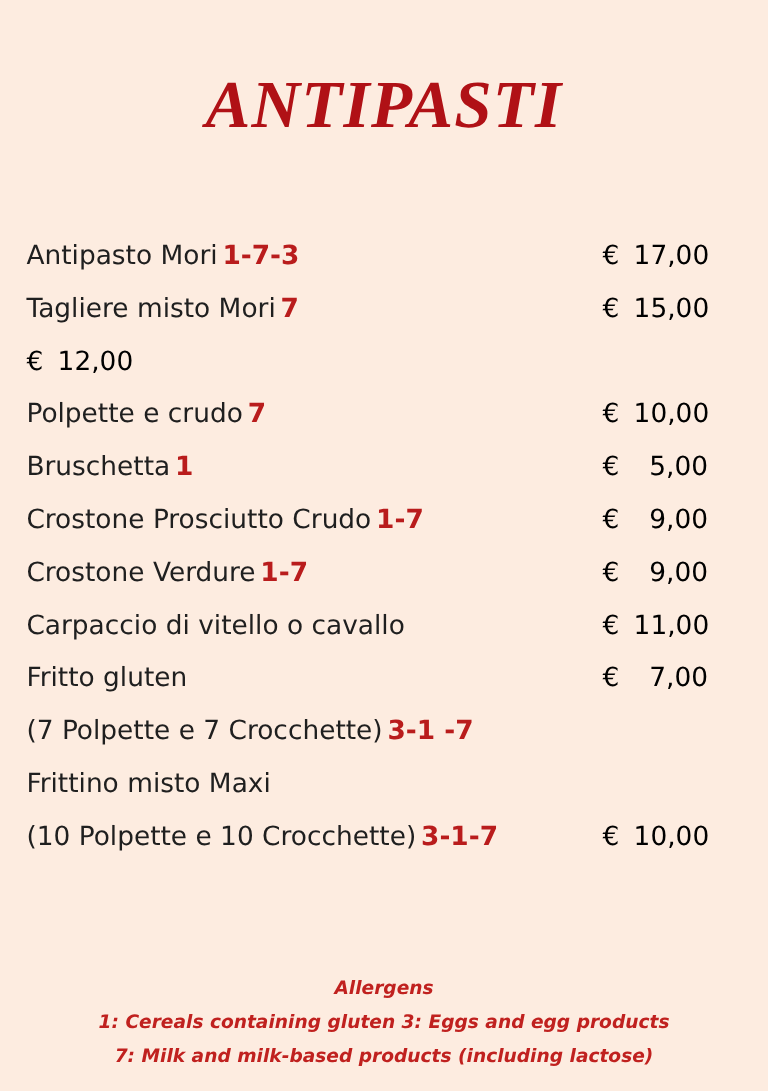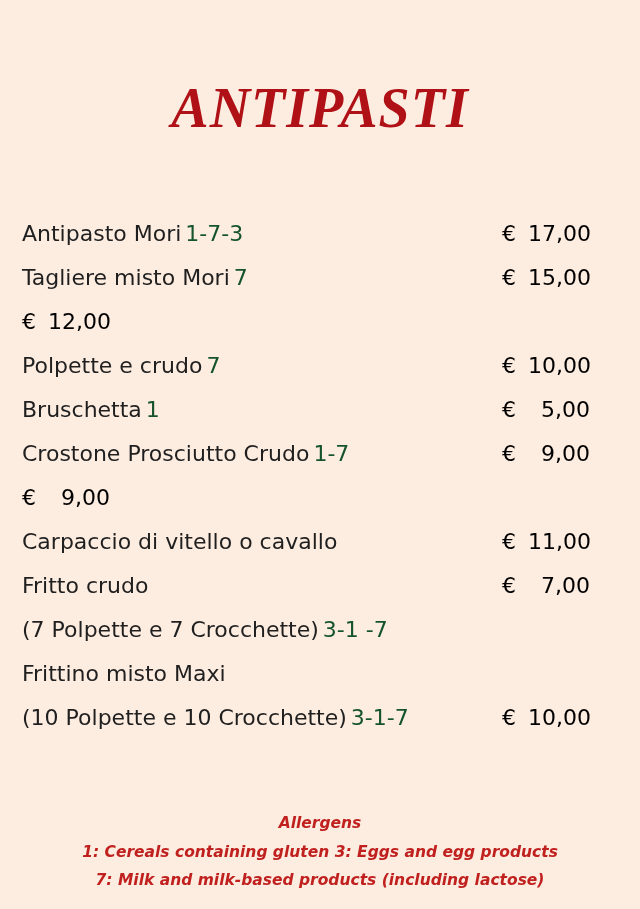--- a/index.html
+++ b/index.html
@@ -17,41 +17,42 @@
   }
   .menu-title {
     text-align: center;
     font-family: "Liberation Serif", serif;
     font-weight: bold;
     font-style: italic;
     color: #b01116;
     font-size: 56px;
     letter-spacing: 1px;
     margin: 0;
-    padding-top: 76px;
+    padding-top: 56px;
   }
   .items {
     margin-top: 72px;
     padding: 0 18px 0 22px;
   }
   .row {
     display: flex;
     align-items: flex-start;
     justify-content: space-between;
     min-height: 44px;
   }
   .name {
     font-size: 22px;
     color: #1f1f1f;
     line-height: 44px;
     white-space: nowrap;
   }
   .name .allerg {
-    color: #14532d;
+    color: #b91c1c;
     margin-left: 4px;
+    font-weight: bold;
   }
   .price {
     font-size: 22px;
     color: #000000;
     line-height: 44px;
     white-space: nowrap;
     min-width: 112px;
     text-align: left;
     padding-right: 8px;
   }
@@ -122,30 +123,31 @@
     <div class="name"><span>Bruschetta</span><span class="allerg">1</span></div>
     <div class="price"><span class="cur">€</span><span class="val">5,00</span></div>
   </div>
 
   <div class="row">
     <div class="name"><span>Crostone Prosciutto Crudo</span><span class="allerg">1-7</span></div>
     <div class="price"><span class="cur">€</span><span class="val">9,00</span></div>
   </div>
 
   <div class="row">
+    <div class="name"><span>Crostone Verdure</span><span class="allerg">1-7</span></div>
     <div class="price"><span class="cur">€</span><span class="val">9,00</span></div>
   </div>
 
   <div class="row">
     <div class="name"><span>Carpaccio di vitello o cavallo</span><span class="allerg"></span></div>
     <div class="price"><span class="cur">€</span><span class="val">11,00</span></div>
   </div>
 
   <div class="row">
-    <div class="name"><span>Fritto crudo</span><span class="allerg"></span></div>
+    <div class="name"><span>Fritto gluten</span><span class="allerg"></span></div>
     <div class="price"><span class="cur">€</span><span class="val">7,00</span></div>
   </div>
 
   <div class="row second-line">
     <div class="name"><span>(7 Polpette e 7 Crocchette)</span><span class="allerg">3-1 -7</span></div>
     <div class="price" style="visibility: hidden;"><span class="cur">€</span><span class="val">7,00</span></div>
   </div>
 
   <div class="row priced-below">
     <div class="name"><span>Frittino misto Maxi</span><span class="allerg"></span></div>

